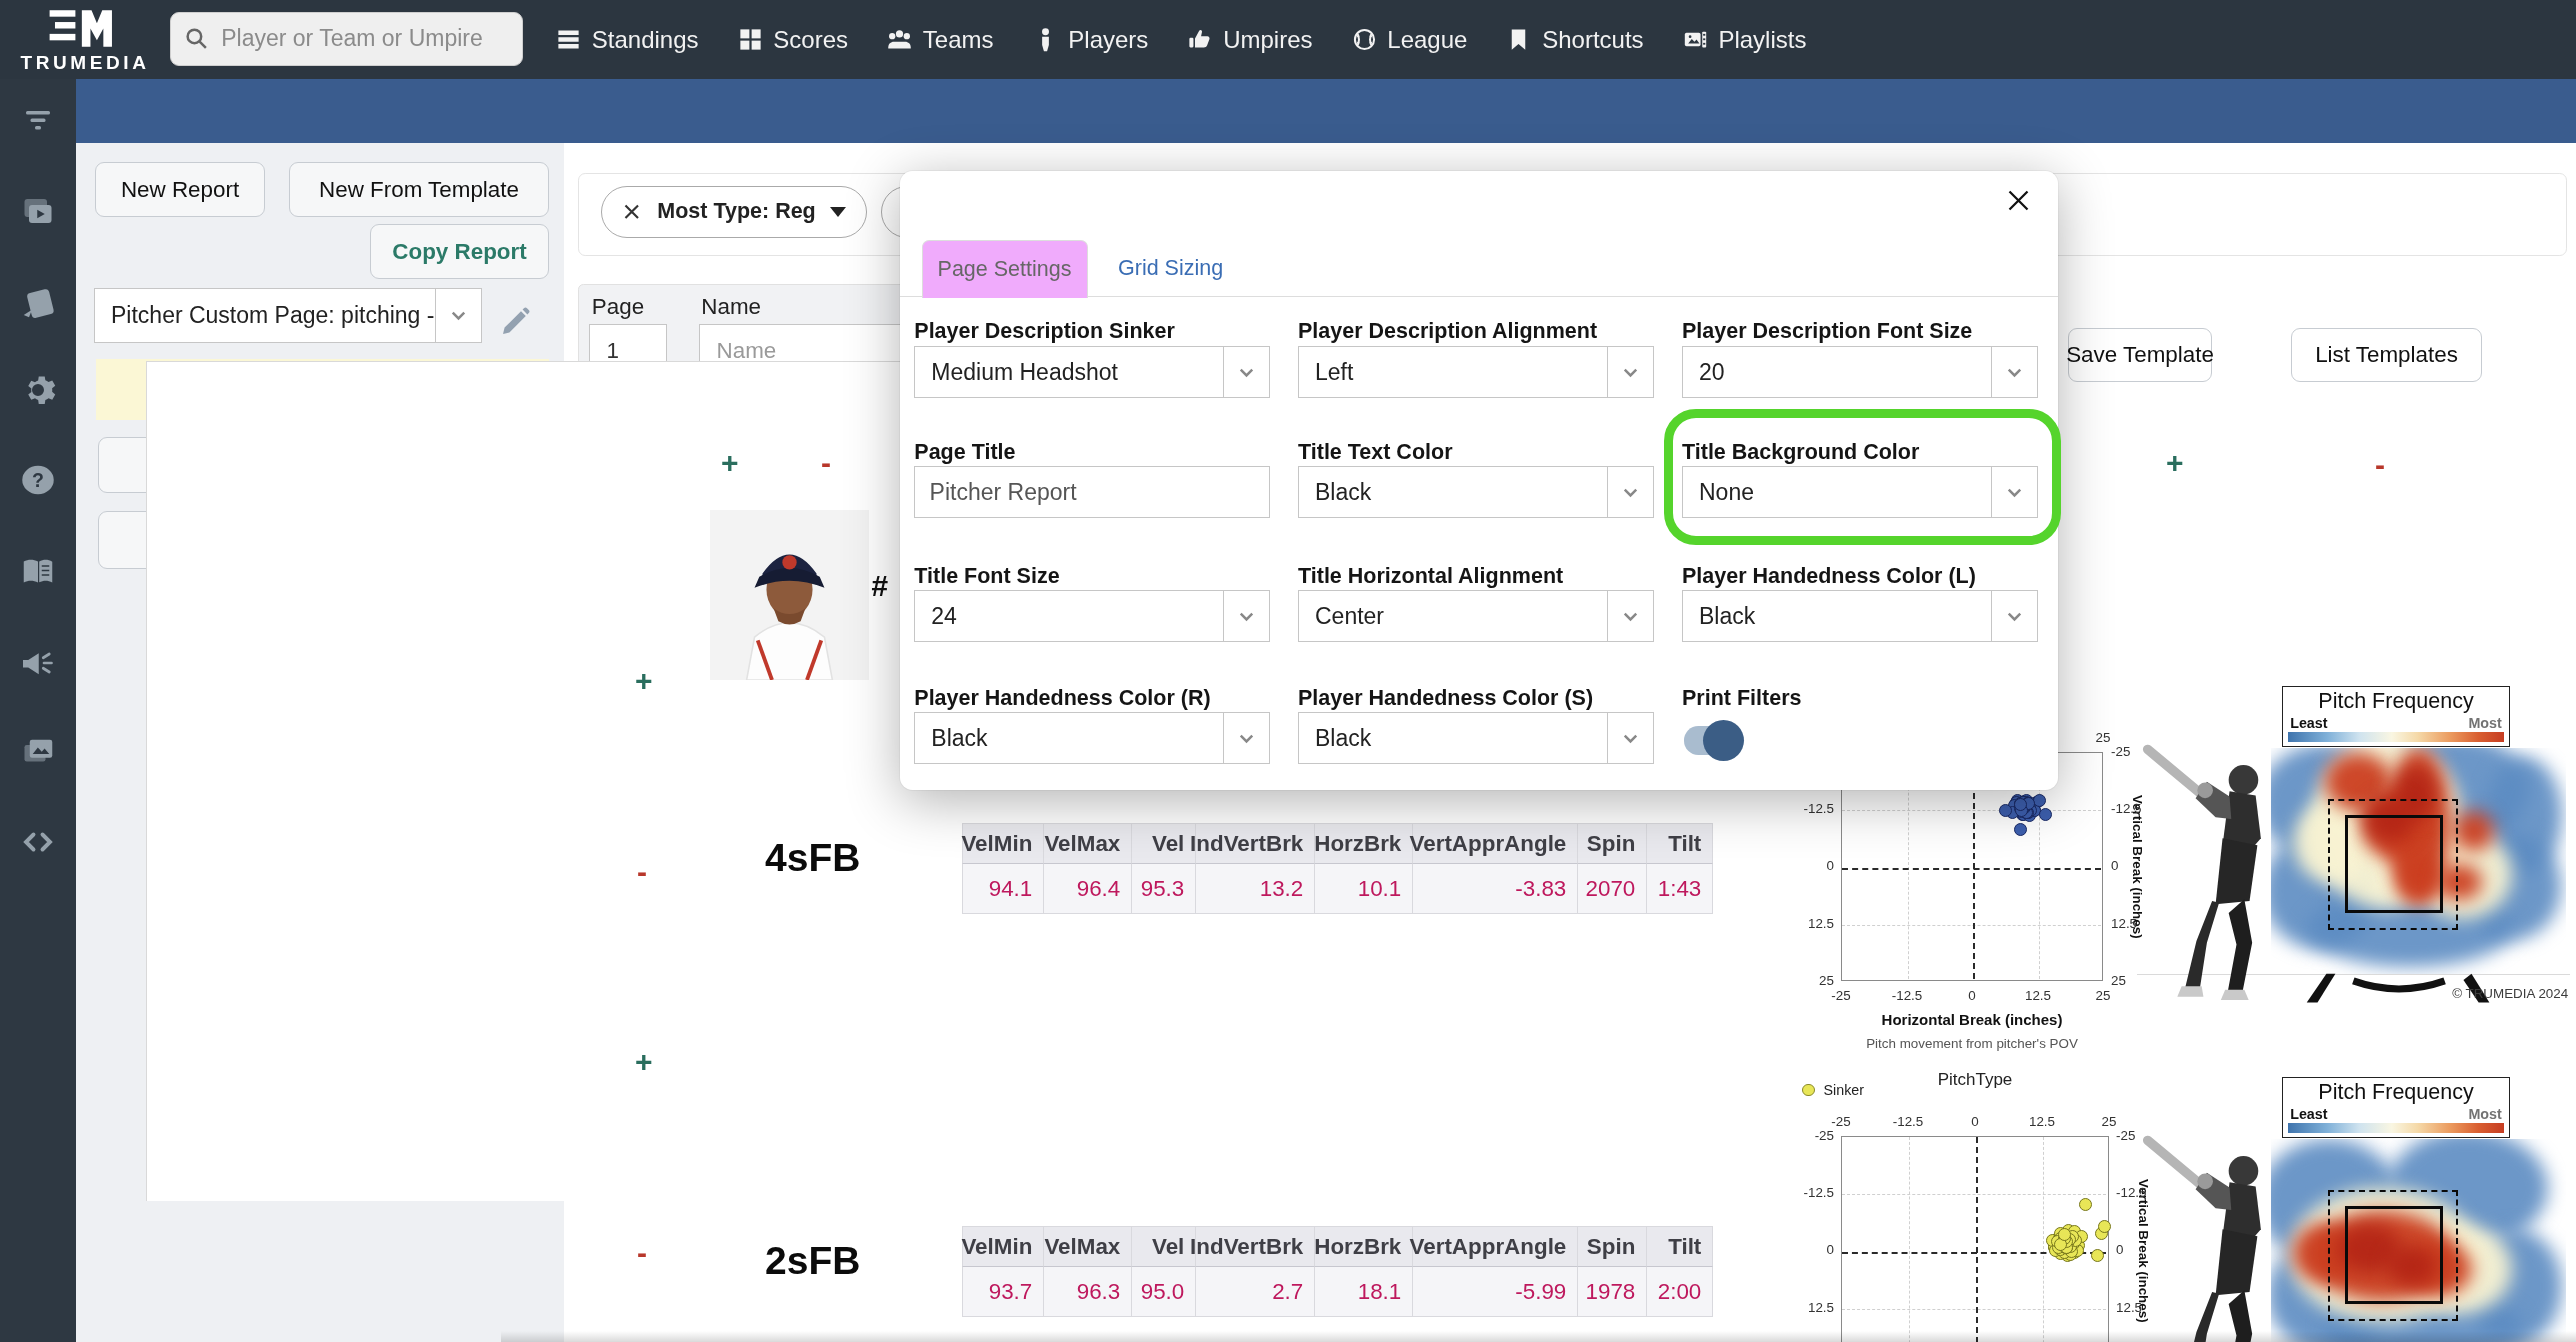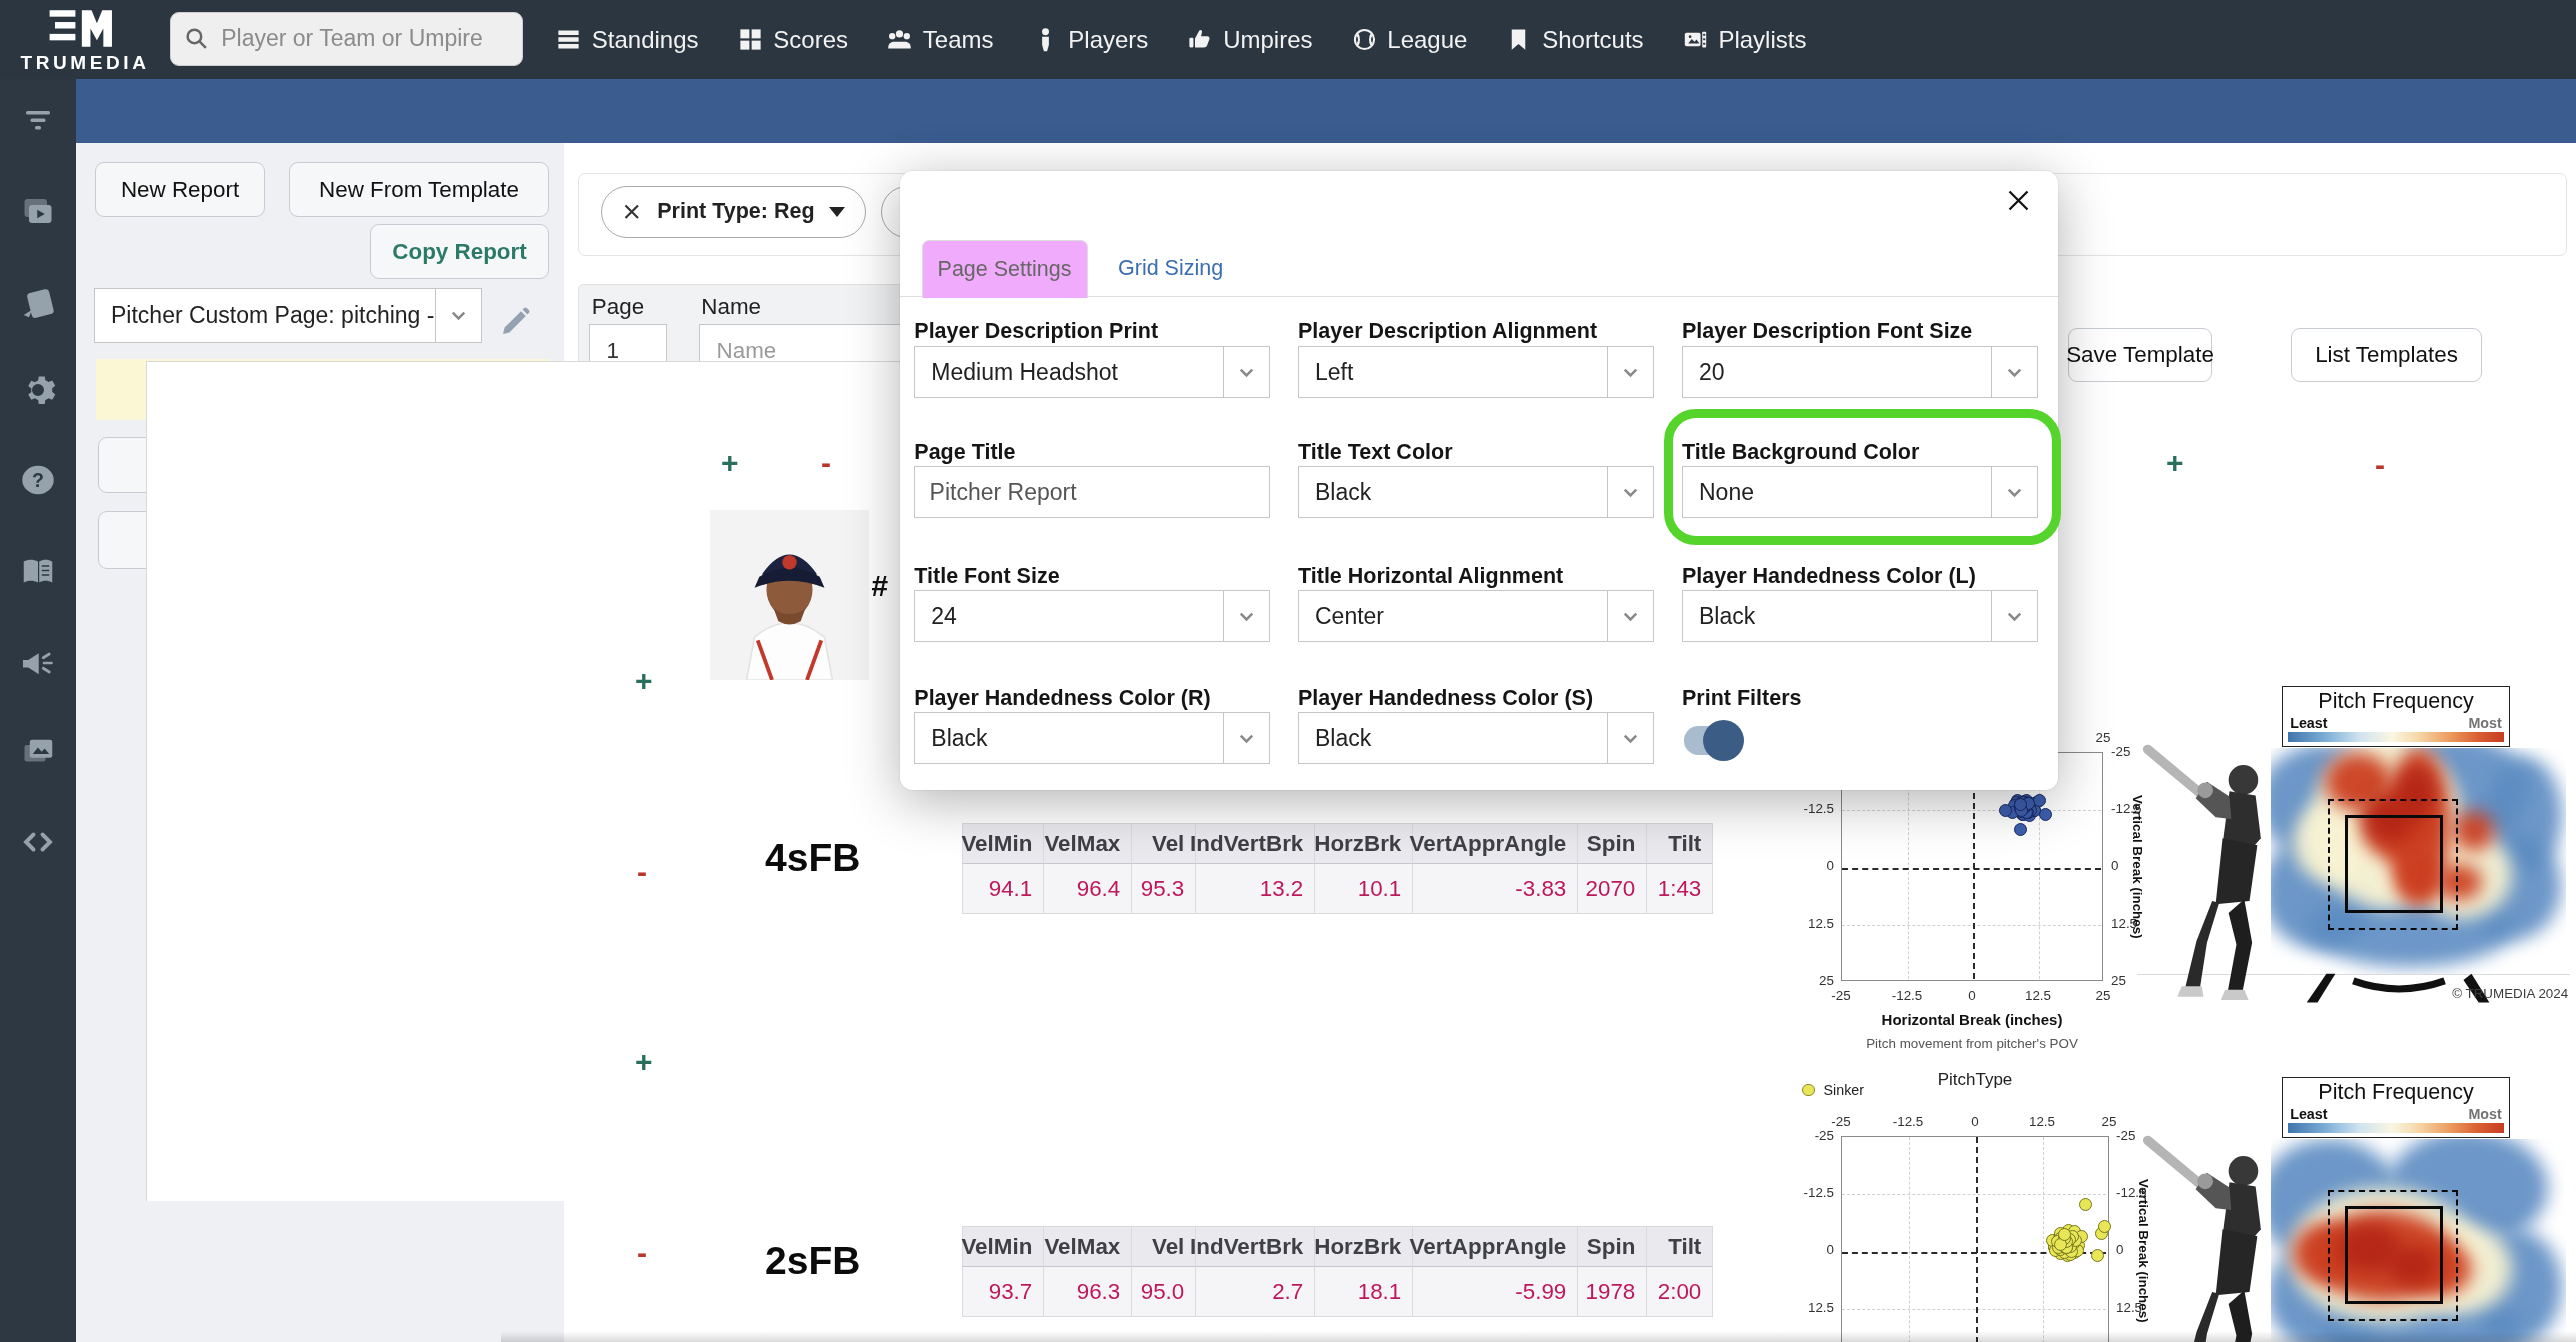--- a/index.html
+++ b/index.html
@@ -299,21 +299,21 @@
   <div class="btn" style="left:21.5px;top:294px;width:449px;height:56px">Add New Page</div>
   <div class="btn" style="left:21.5px;top:368px;width:449px;height:58px">Add New Page From Template</div>
 </div>
 
 <div id="main">
   <div id="filter-toolbar">
     <div class="chip" style="left:21.5px">
       <svg viewBox="0 0 24 24" fill="none" stroke="currentColor" stroke-width="2.4">
           <path d="M5 5l14 14M19 5L5 19"></path>
         </svg>
-      <span>Print Type: Reg</span>
+      <span>Most Type: Reg</span>
       <span class="caret"></span>
     </div>
     <div class="chip" style="left:302px;width:107px">
       <svg viewBox="0 0 24 24" fill="none" stroke="currentColor" stroke-width="2.4">
           <path d="M5 5l14 14M19 5L5 19"></path>
         </svg>
     </div>
   </div>
 
   <div id="page-form">
@@ -775,21 +775,21 @@
 <div id="modal">
   <div id="modal-close">
     <svg viewBox="0 0 24 24" fill="none" stroke="currentColor" stroke-width="2">
         <path d="M4 4l16 16M20 4L4 20"></path>
       </svg>
   </div>
   <div id="tabline"></div>
   <div class="tab-active">Page Settings</div>
   <div class="tab-inactive">Grid Sizing</div>
   <div id="modal-fields">
-      <div class="mf-label" style="left: 14.3px; top: 148px;">Player Description Print</div>
+      <div class="mf-label" style="left: 14.3px; top: 148px;">Player Description Sinker</div>
       <div class="select mf-field" style="left: 14.3px; top: 175px; width: 356px; height: 52px;">
         <span class="sel-text">Medium Headshot</span>
         <span class="sel-caret">
           <svg viewBox="0 0 24 24" fill="none" stroke="currentColor" stroke-width="2.6">
             <path d="M6 9l6 6 6-6"></path>
           </svg>
         </span>
       </div>
       <div class="mf-label" style="left: 398px; top: 148px;">Player Description Alignment</div>
       <div class="select mf-field" style="left: 398px; top: 175px; width: 356px; height: 52px;">

